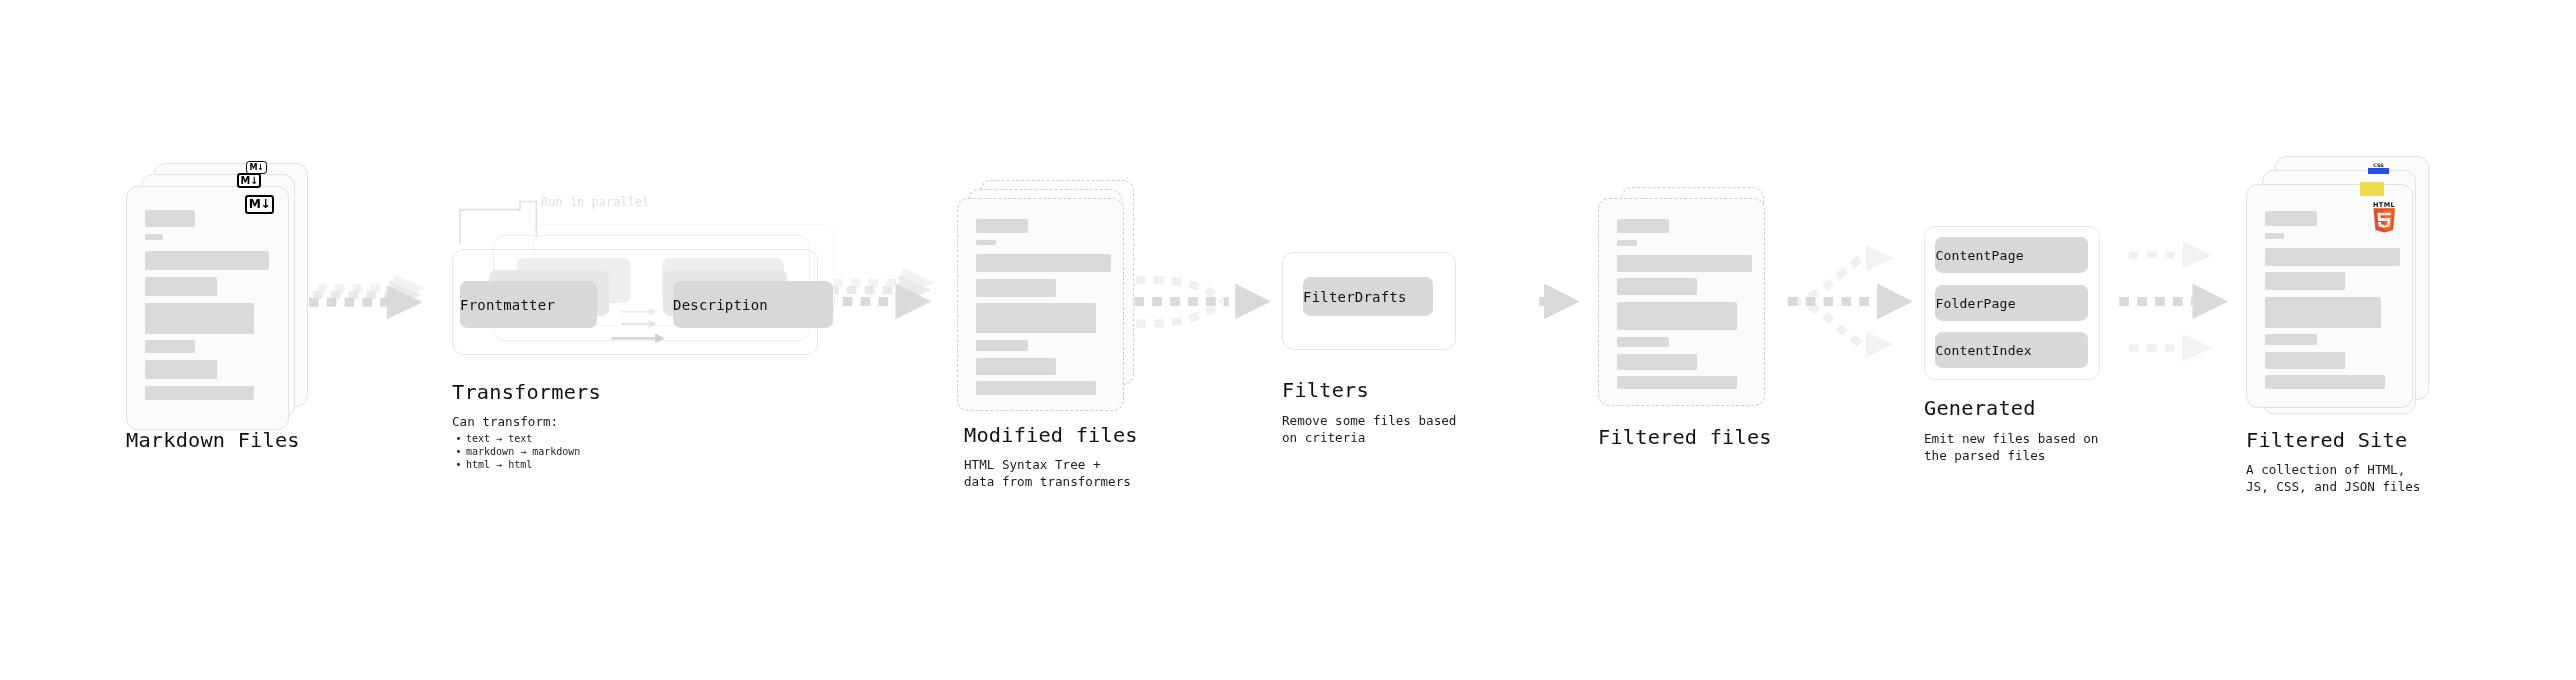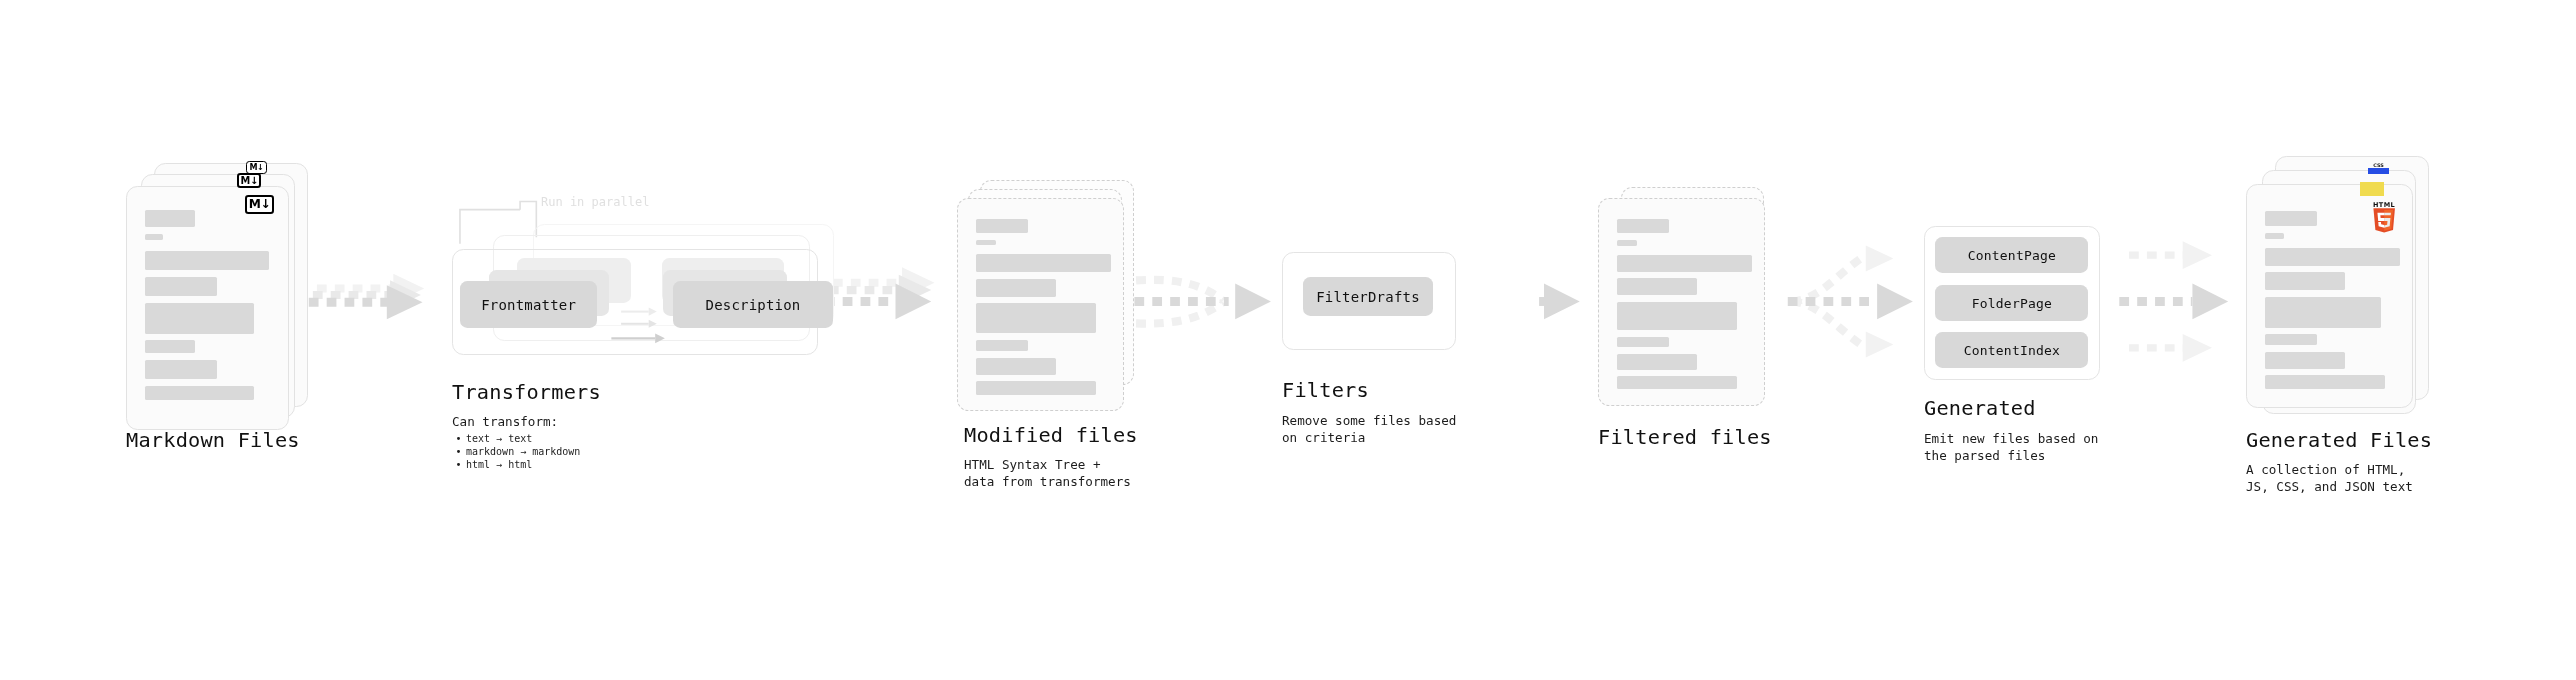--- a/index.html
+++ b/index.html
@@ -101,21 +101,21 @@
   }
   .groupbox.faint  { border-color: #efefef; }
   .groupbox.fainter{ border-color: #f5f5f5; }
 
   
   .chip {
     position: absolute;
     border-radius: 7.3px;
     background: #d8d8d8;
     color: #111;
-    display: flex; align-items: center; justify-content: center;
+    display: flex; align-items: center; 
     font-size: 14px;
     letter-spacing: 0.2px;
     white-space: nowrap;
   }
   .chip.ghost1 { background: #e6e6e6; color: transparent; }
   .chip.ghost2 { background: #eeeeee; color: transparent; }
 
   
   .title {
     position: absolute;
@@ -390,18 +390,18 @@
           <polygon fill="#e44d26" points="71,460 30,0 482,0 441,460 255,512"></polygon>
           <polygon fill="#f16529" points="256,472 406,430 441,37 256,37"></polygon>
           <polygon fill="#ffffff" points="256,208 181,208 176,150 256,150 256,94 255,94 114,94 116,111 130,269 256,269"></polygon>
           <polygon fill="#ffffff" points="256,354 255,354 192,337 188,291 160,291 132,291 139,381 255,413 256,413"></polygon>
           <polygon fill="#ebebeb" points="255,208 255,269 325,269 318,347 255,364 255,413 371,381 372,369 385,221 387,208 374,208"></polygon>
           <polygon fill="#ebebeb" points="255,94 255,131 255,150 255,150 391,150 391,150 392,150 393,138 396,111 397,94"></polygon>
         </svg>
       </div>
     </div>
   </div>
-  <div class="title" style="left:2246px; top:428px;">Generated Files</div>
+  <div class="title" style="left:2246px; top:428px;">Filtered Site</div>
   <div class="subtitle" style="left:2246px; top:462px;">A collection of HTML,
-JS, CSS, and JSON text</div>
+JS, CSS, and JSON files</div>
 
 </div>
 
 
 </body></html>

